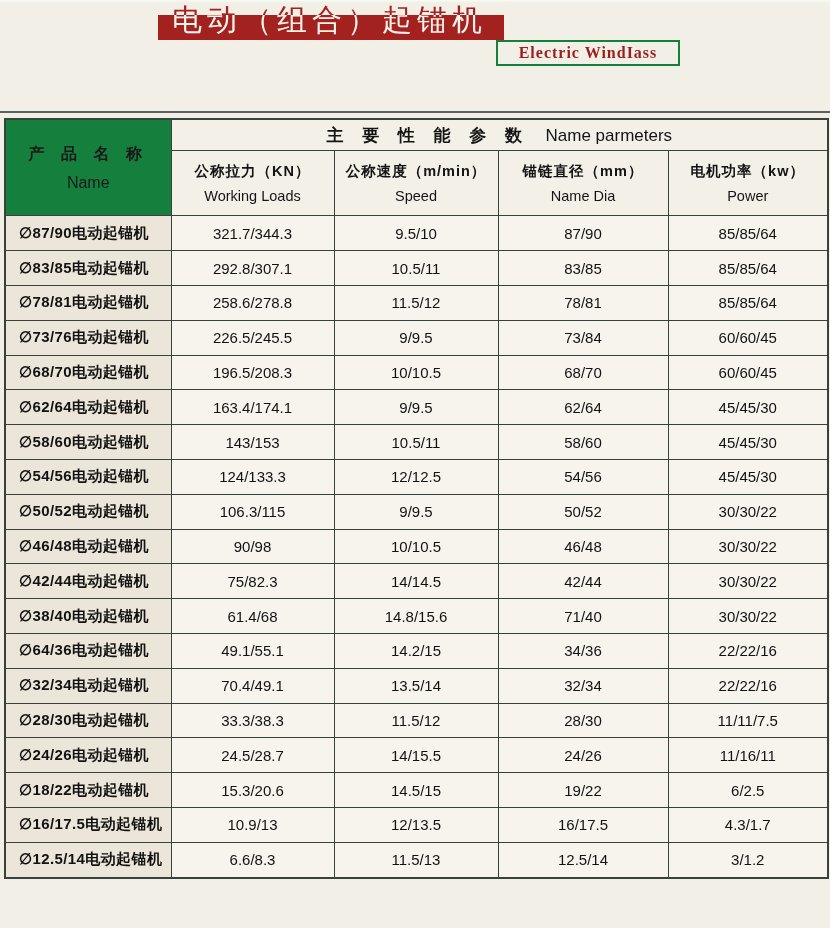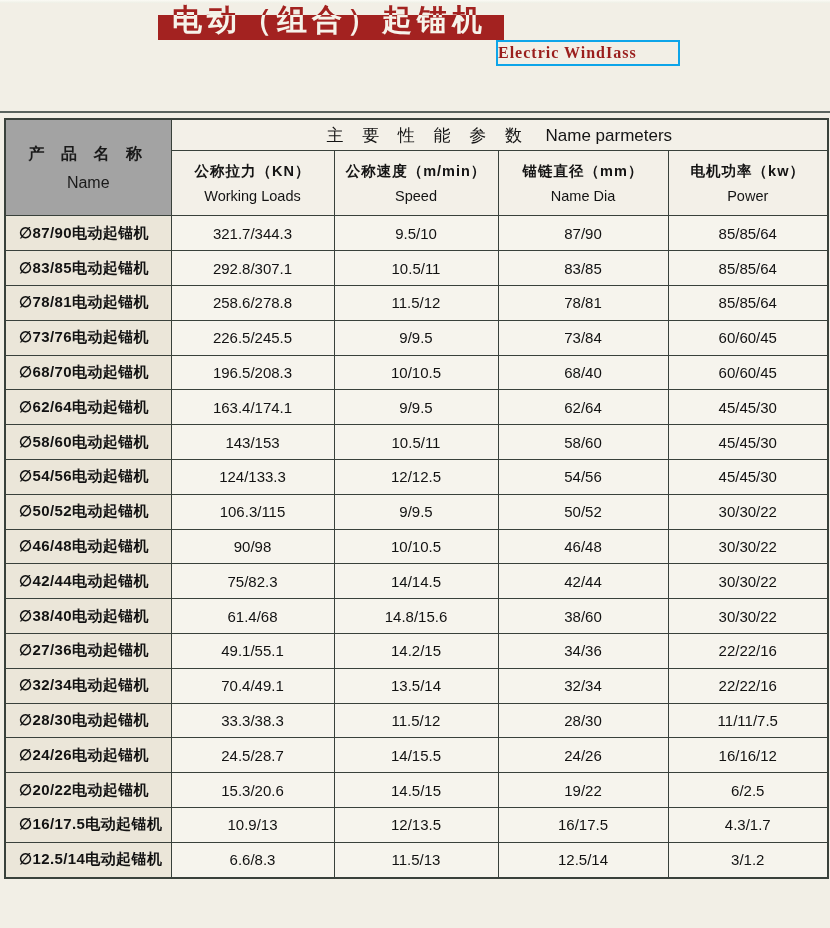--- a/index.html
+++ b/index.html
@@ -9,51 +9,51 @@
     font-family:"Liberation Sans", sans-serif;
     position:relative;
     overflow:hidden;
     color:#141414;
   }
   
   .scan-edge{position:absolute;left:0;top:0;width:830px;height:3px;
     background:linear-gradient(#fbfaf5,#eef0e6);}
 
   
-  .title-layer{position:absolute;left:172px;top:0;font-size:30px;font-weight:bold;
+  .title-layer{position:absolute;left:172px;top:0;font-size:30px;font-weight:normal;
     letter-spacing:5px;white-space:nowrap;line-height:40px;}
   .title-red{color:#a32220;z-index:1;}
   .title-bar{position:absolute;left:158px;top:15px;width:346px;height:25px;
     background:#a32220;z-index:2;}
   .title-white{color:#f6f3ea;z-index:3;clip-path:inset(15px -20px -20px -20px);}
 
   .subtitle-box{
     position:absolute;left:496px;top:40px;width:180px;height:22px;
-    border:2px solid #0ea5e9;display:flex;align-items:center;justify-content:flex-start;
+    border:2px solid #15803d;display:flex;align-items:center;justify-content:center;
     font-family:"Liberation Serif", serif;font-weight:bold;font-size:16px;
     color:#9a1e1c;letter-spacing:1px;z-index:3;
   }
 
   
   .top-rule{position:absolute;left:0;top:111px;width:830px;height:2px;background:#5a635e;}
 
   
   table.spec{
     position:absolute;left:4px;top:118px;width:823px;
     border-collapse:collapse;table-layout:fixed;
     border:2px solid #39413b;
   }
   .spec th,.spec td{border:1.6px solid #39413b;padding:0;}
 
-  th.name-h{background:#a3a3a3;font-size:16px;vertical-align:middle;margin-top:24px;}
+  th.name-h{background:#15803d;font-size:16px;vertical-align:middle;margin-top:24px;}
   .name-h .cn{display:block;font-weight:bold;letter-spacing:6px;color:#1a1a1a;}
   .name-h .en{display:block;font-weight:normal;margin-top:9px;font-size:16px;color:#1a1a1a;}
 
   th.main-h{height:30.4px;background:#f3f0e8;vertical-align:middle;}
-  .main-h .cn{font-weight:normal;font-size:17px;letter-spacing:7px;margin-right:12px;}
+  .main-h .cn{font-weight:bold;font-size:17px;letter-spacing:7px;margin-right:12px;}
   .main-h .en{font-weight:normal;font-size:17px;letter-spacing:0;}
 
   tr.subhead th{height:64px;background:#f3f0e8;vertical-align:middle;font-weight:normal;}
   .sub-cn{display:block;font-weight:bold;font-size:14.5px;letter-spacing:1px;}
   .sub-en{display:block;font-weight:normal;font-size:14.5px;margin-top:7px;}
 
   tbody td{height:33.8px;font-size:15px;text-align:center;background:#f6f4ed;
     vertical-align:middle;color:#121212;}
   tbody td.name-cell{text-align:left;padding-left:13px;background:#ebe6d9;
     font-weight:bold;font-size:15px;letter-spacing:0.4px;}
@@ -138,21 +138,21 @@
         <td class="name-cell">∅73/76电动起锚机</td>
         <td>226.5/245.5</td>
         <td>9/9.5</td>
         <td>73/84</td>
         <td>60/60/45</td>
       </tr>
       <tr>
         <td class="name-cell">∅68/70电动起锚机</td>
         <td>196.5/208.3</td>
         <td>10/10.5</td>
-        <td>68/40</td>
+        <td>68/70</td>
         <td>60/60/45</td>
       </tr>
       <tr>
         <td class="name-cell">∅62/64电动起锚机</td>
         <td>163.4/174.1</td>
         <td>9/9.5</td>
         <td>62/64</td>
         <td>45/45/30</td>
       </tr>
       <tr>
@@ -187,25 +187,25 @@
         <td class="name-cell">∅42/44电动起锚机</td>
         <td>75/82.3</td>
         <td>14/14.5</td>
         <td>42/44</td>
         <td>30/30/22</td>
       </tr>
       <tr>
         <td class="name-cell">∅38/40电动起锚机</td>
         <td>61.4/68</td>
         <td>14.8/15.6</td>
-        <td>38/60</td>
-        <td>30/30/22</td>
-      </tr>
-      <tr>
-        <td class="name-cell">∅27/36电动起锚机</td>
+        <td>71/40</td>
+        <td>30/30/22</td>
+      </tr>
+      <tr>
+        <td class="name-cell">∅64/36电动起锚机</td>
         <td>49.1/55.1</td>
         <td>14.2/15</td>
         <td>34/36</td>
         <td>22/22/16</td>
       </tr>
       <tr>
         <td class="name-cell">∅32/34电动起锚机</td>
         <td>70.4/49.1</td>
         <td>13.5/14</td>
         <td>32/34</td>
@@ -216,24 +216,24 @@
         <td>33.3/38.3</td>
         <td>11.5/12</td>
         <td>28/30</td>
         <td>11/11/7.5</td>
       </tr>
       <tr>
         <td class="name-cell">∅24/26电动起锚机</td>
         <td>24.5/28.7</td>
         <td>14/15.5</td>
         <td>24/26</td>
-        <td>16/16/12</td>
-      </tr>
-      <tr>
-        <td class="name-cell">∅20/22电动起锚机</td>
+        <td>11/16/11</td>
+      </tr>
+      <tr>
+        <td class="name-cell">∅18/22电动起锚机</td>
         <td>15.3/20.6</td>
         <td>14.5/15</td>
         <td>19/22</td>
         <td>6/2.5</td>
       </tr>
       <tr>
         <td class="name-cell">∅16/17.5电动起锚机</td>
         <td>10.9/13</td>
         <td>12/13.5</td>
         <td>16/17.5</td>

